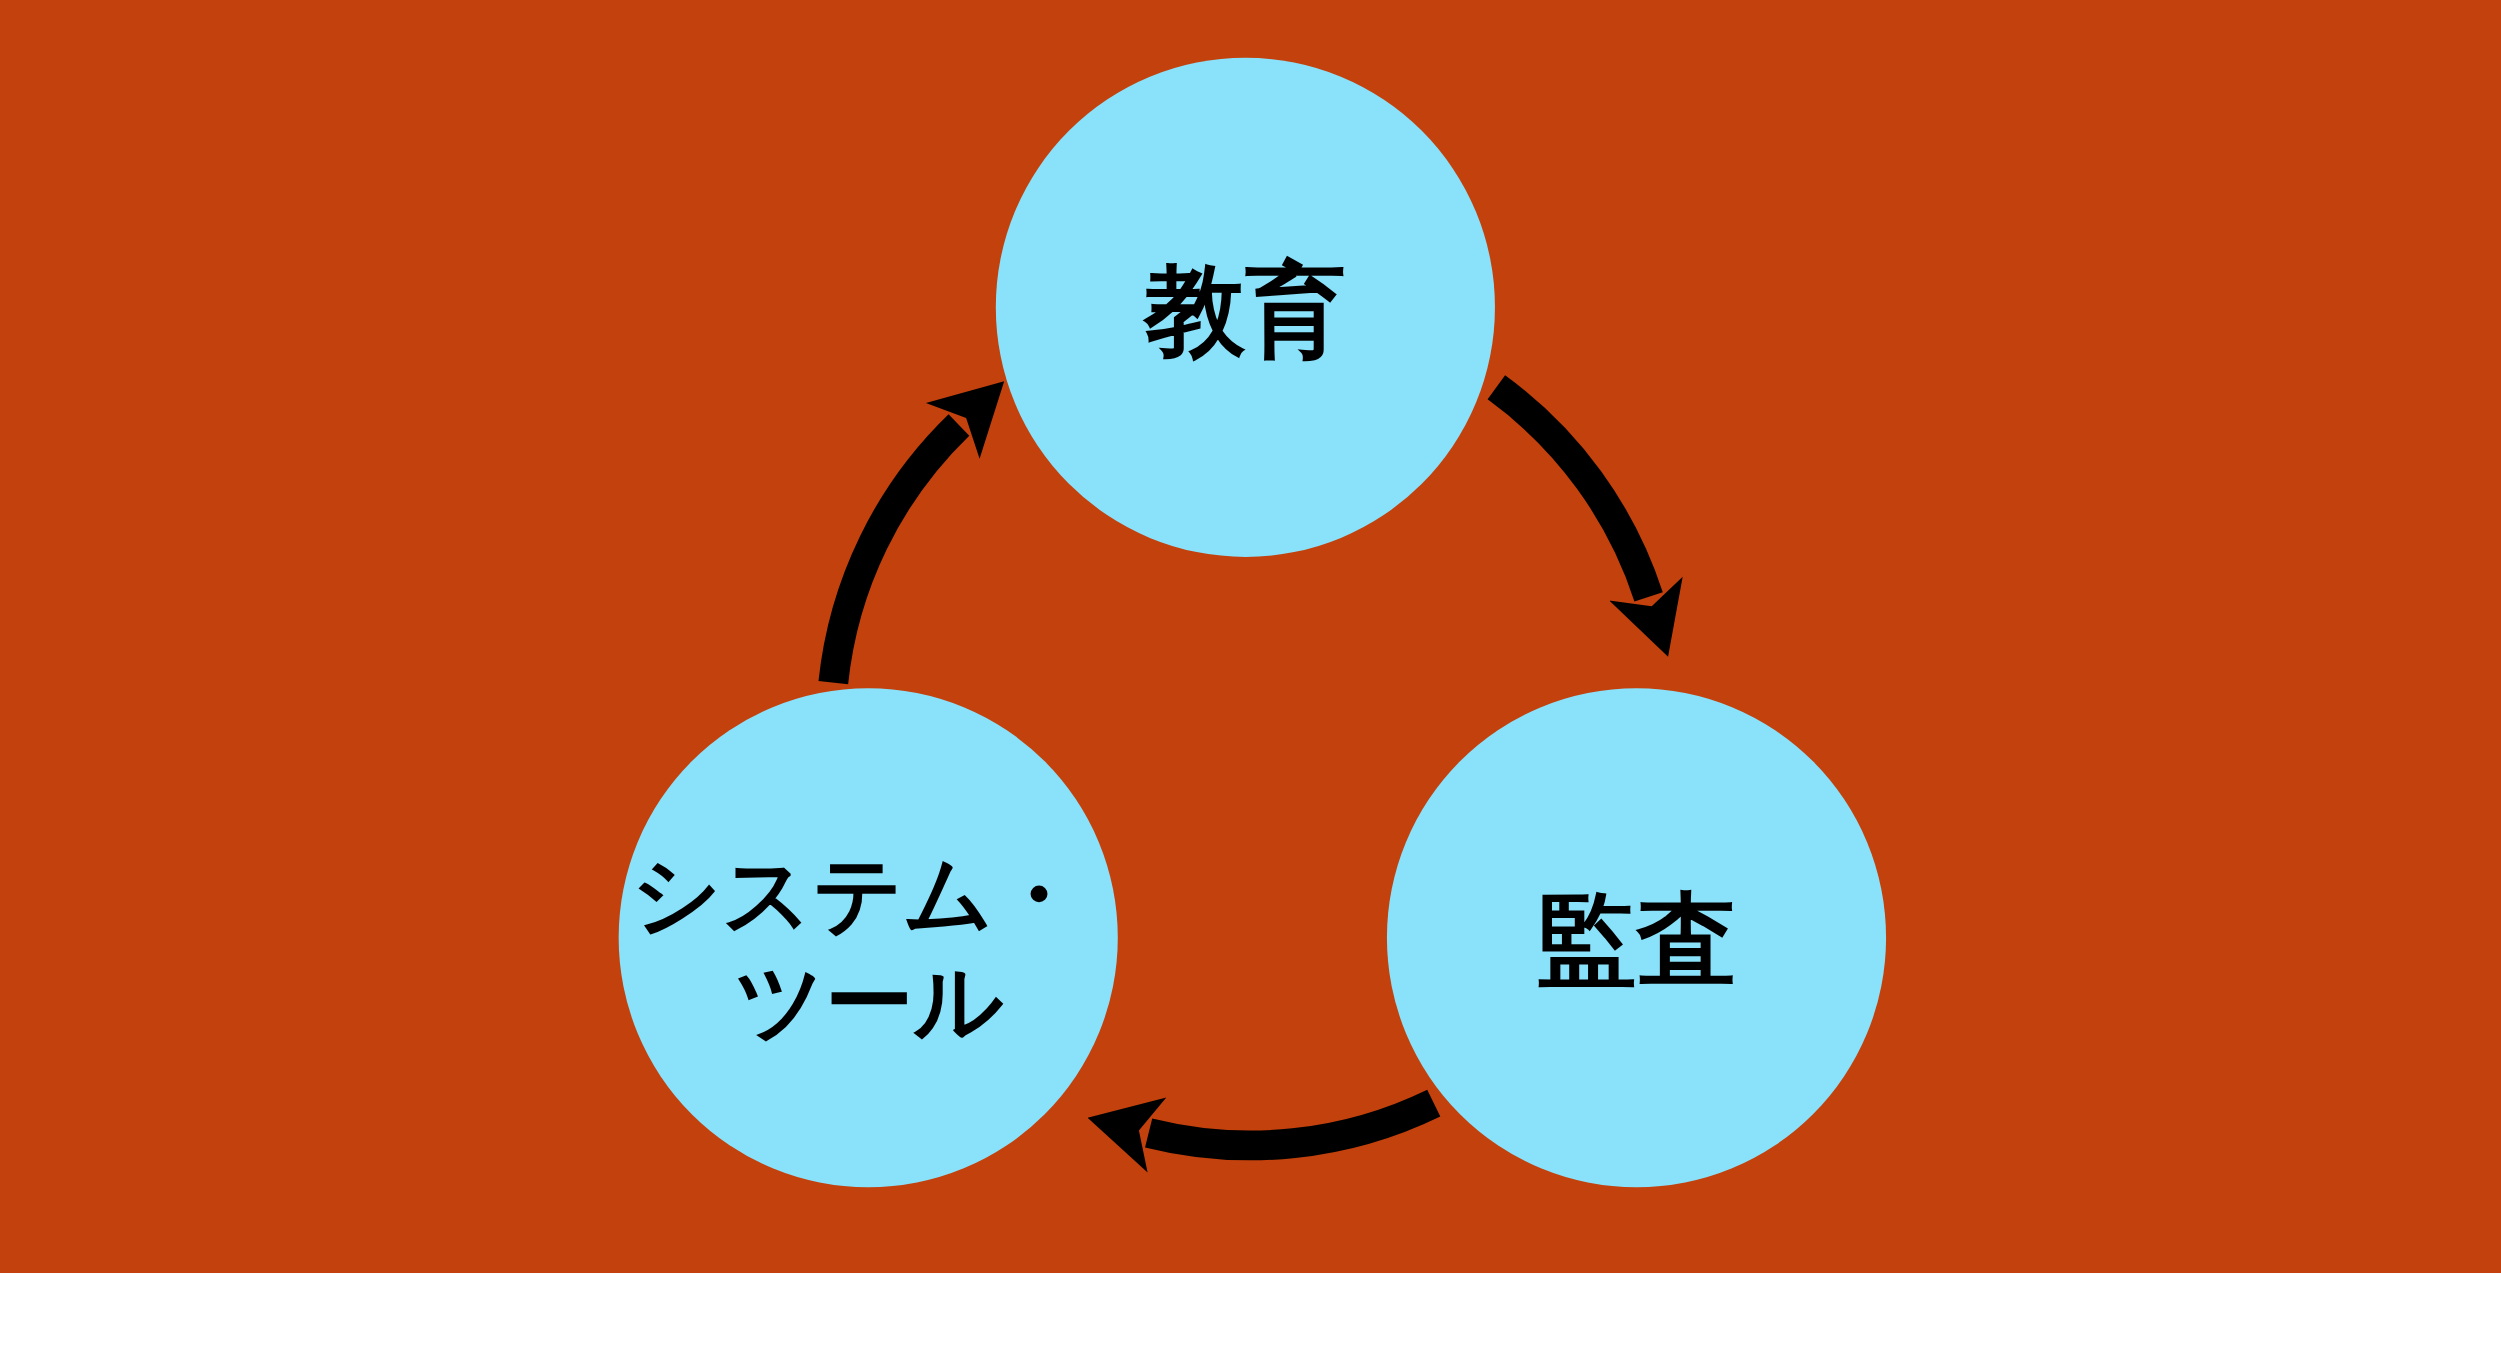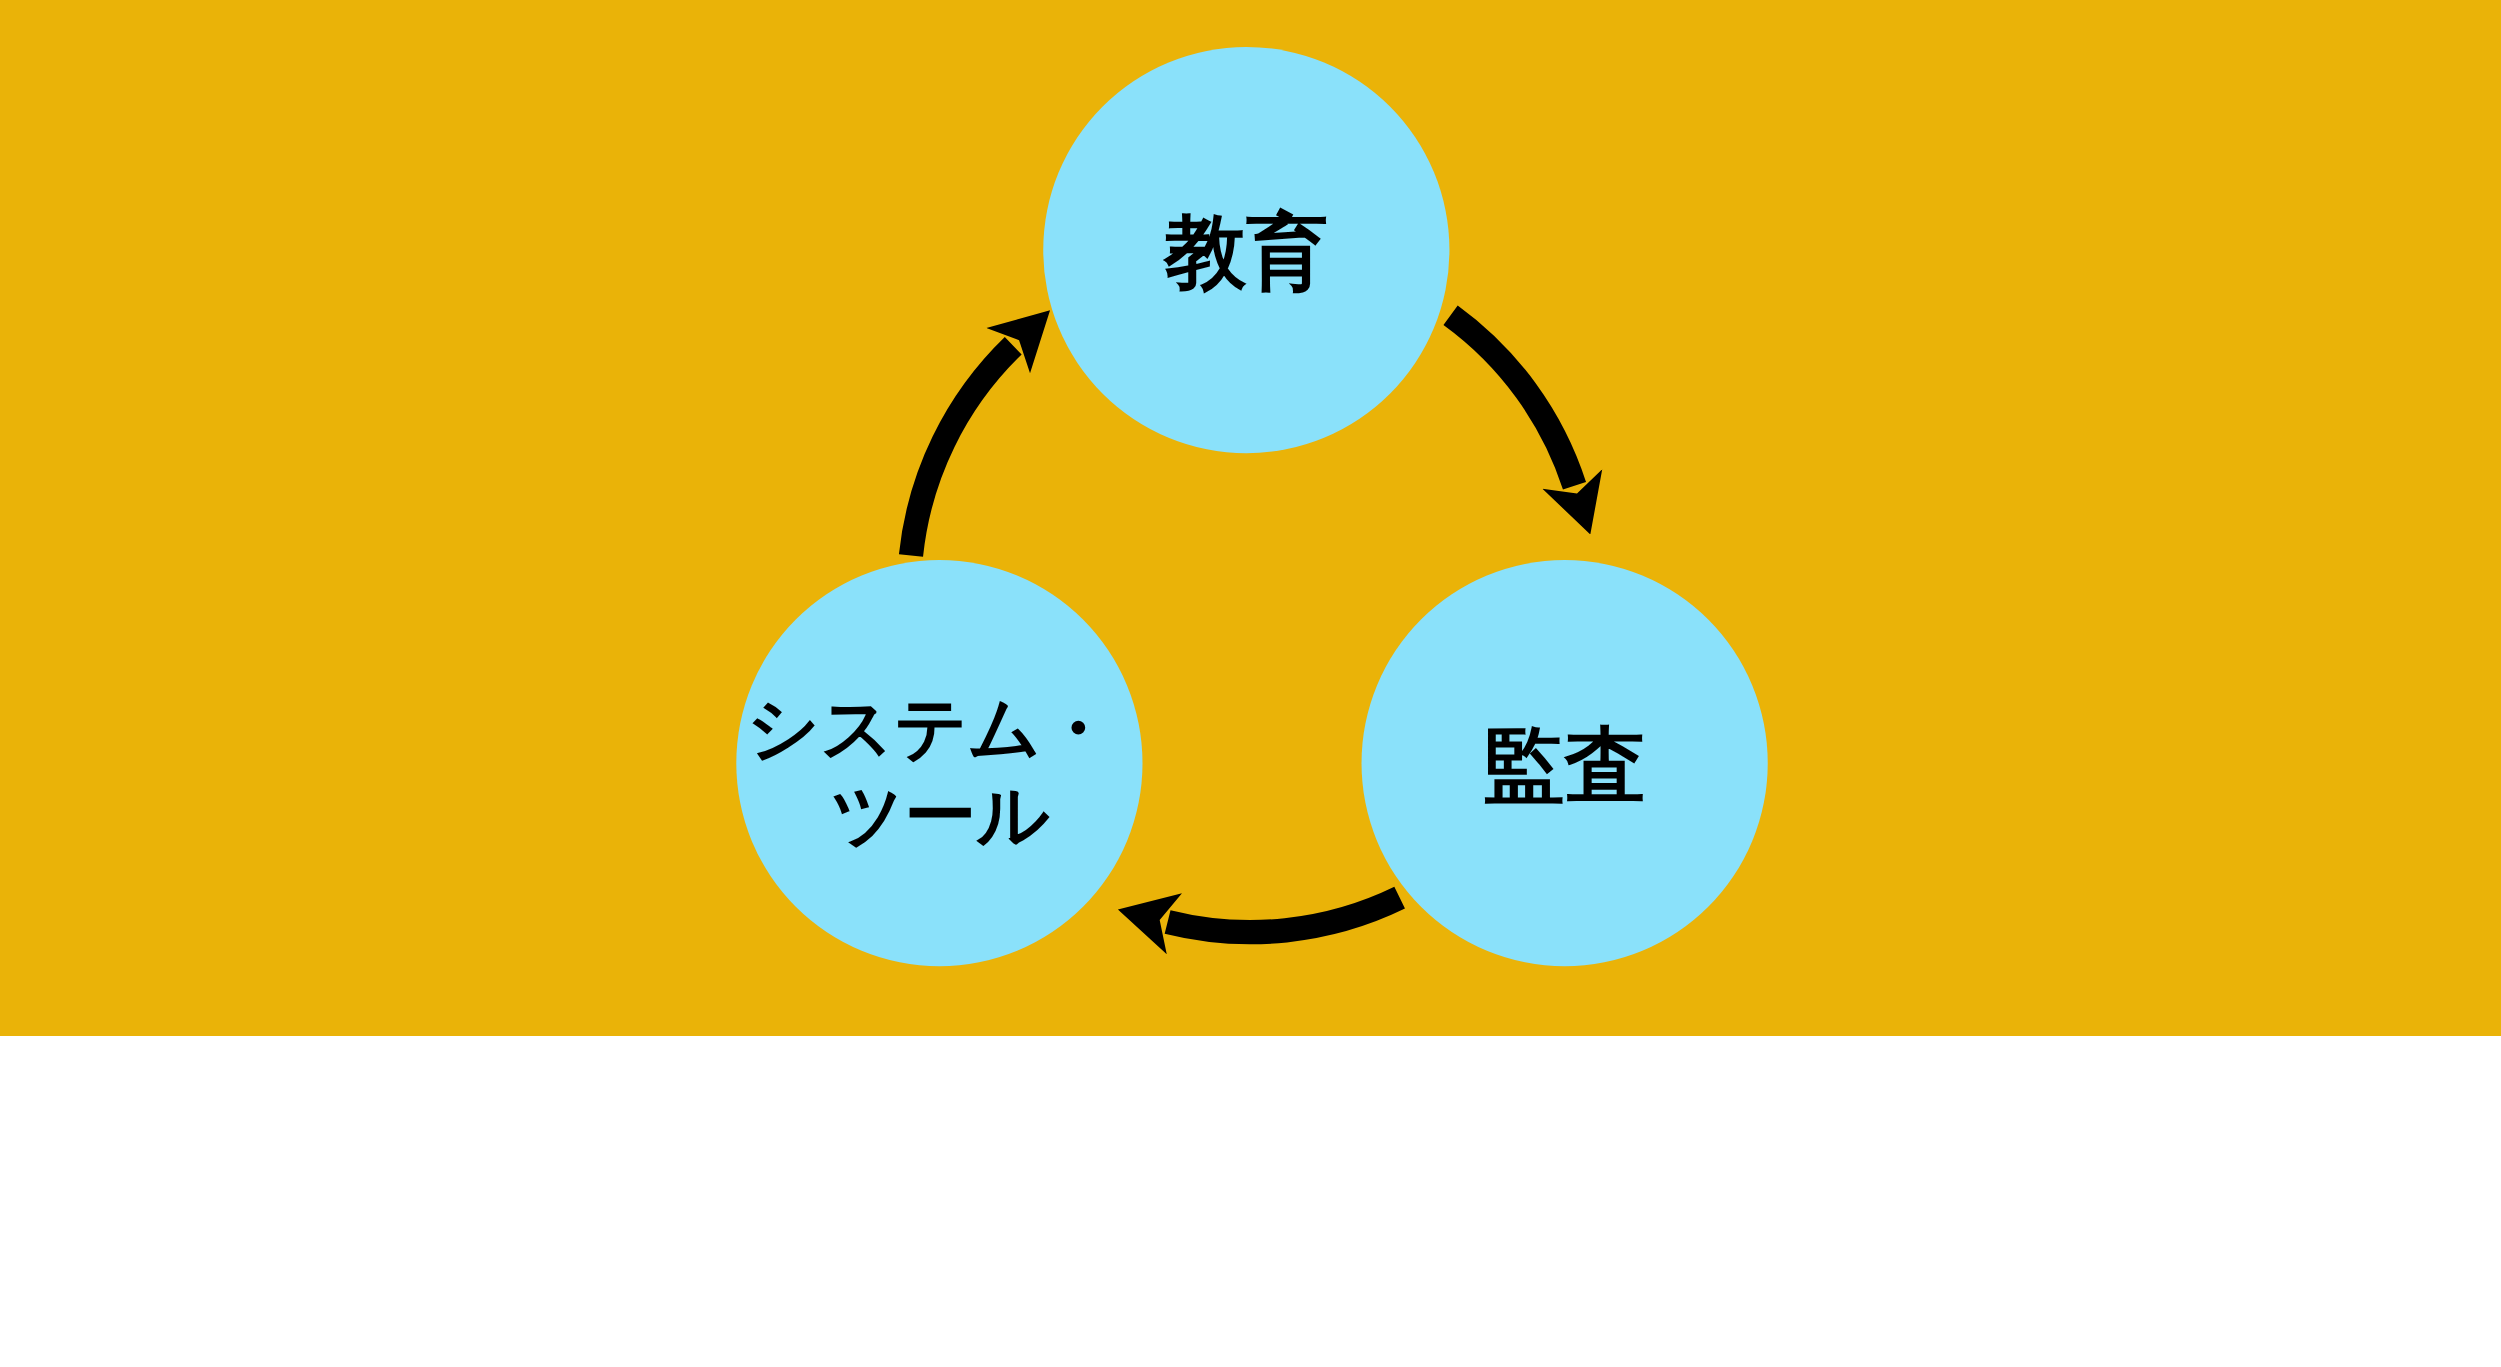--- a/index.html
+++ b/index.html
@@ -3,22 +3,22 @@
 <meta charset="utf-8">
 <style>
   html, body {
     margin: 0;
     padding: 0;
     background: #ffffff;
   }
   .canvas {
     position: relative;
     width: 2501px;
-    height: 1036px;
-    background: #eab308;
+    height: 1273px;
+    background: #c2410c;
     overflow: hidden;
   }
   svg.diagram {
     display: block;
     width: 100%;
     height: 100%;
   }
   .node-label {
     font-family: "Liberation Sans", "DejaVu Sans", sans-serif;
     font-weight: 700;

